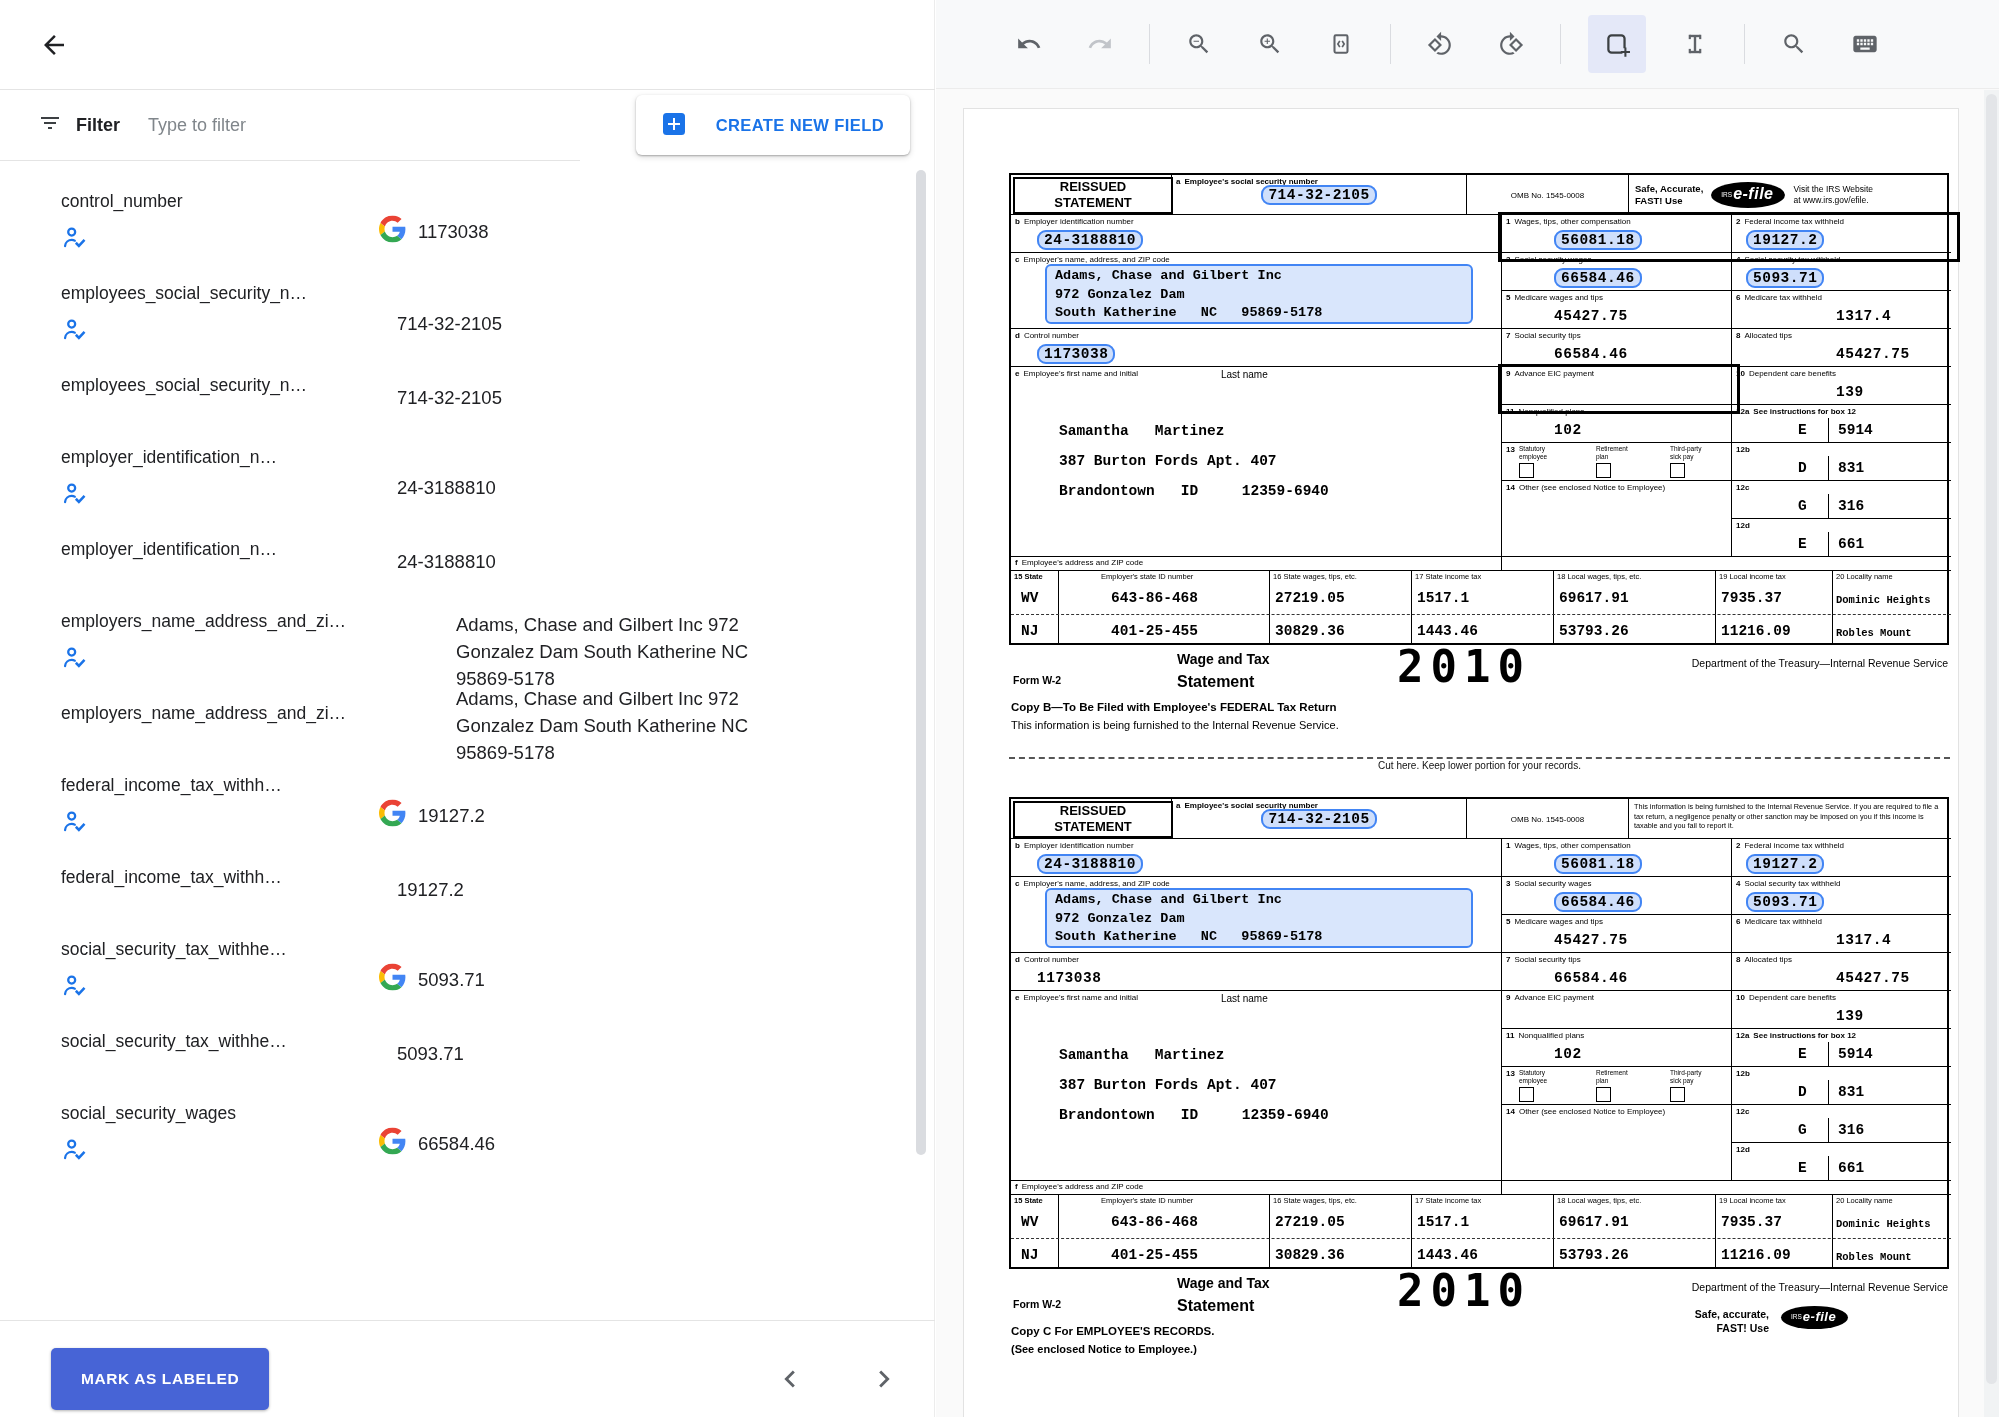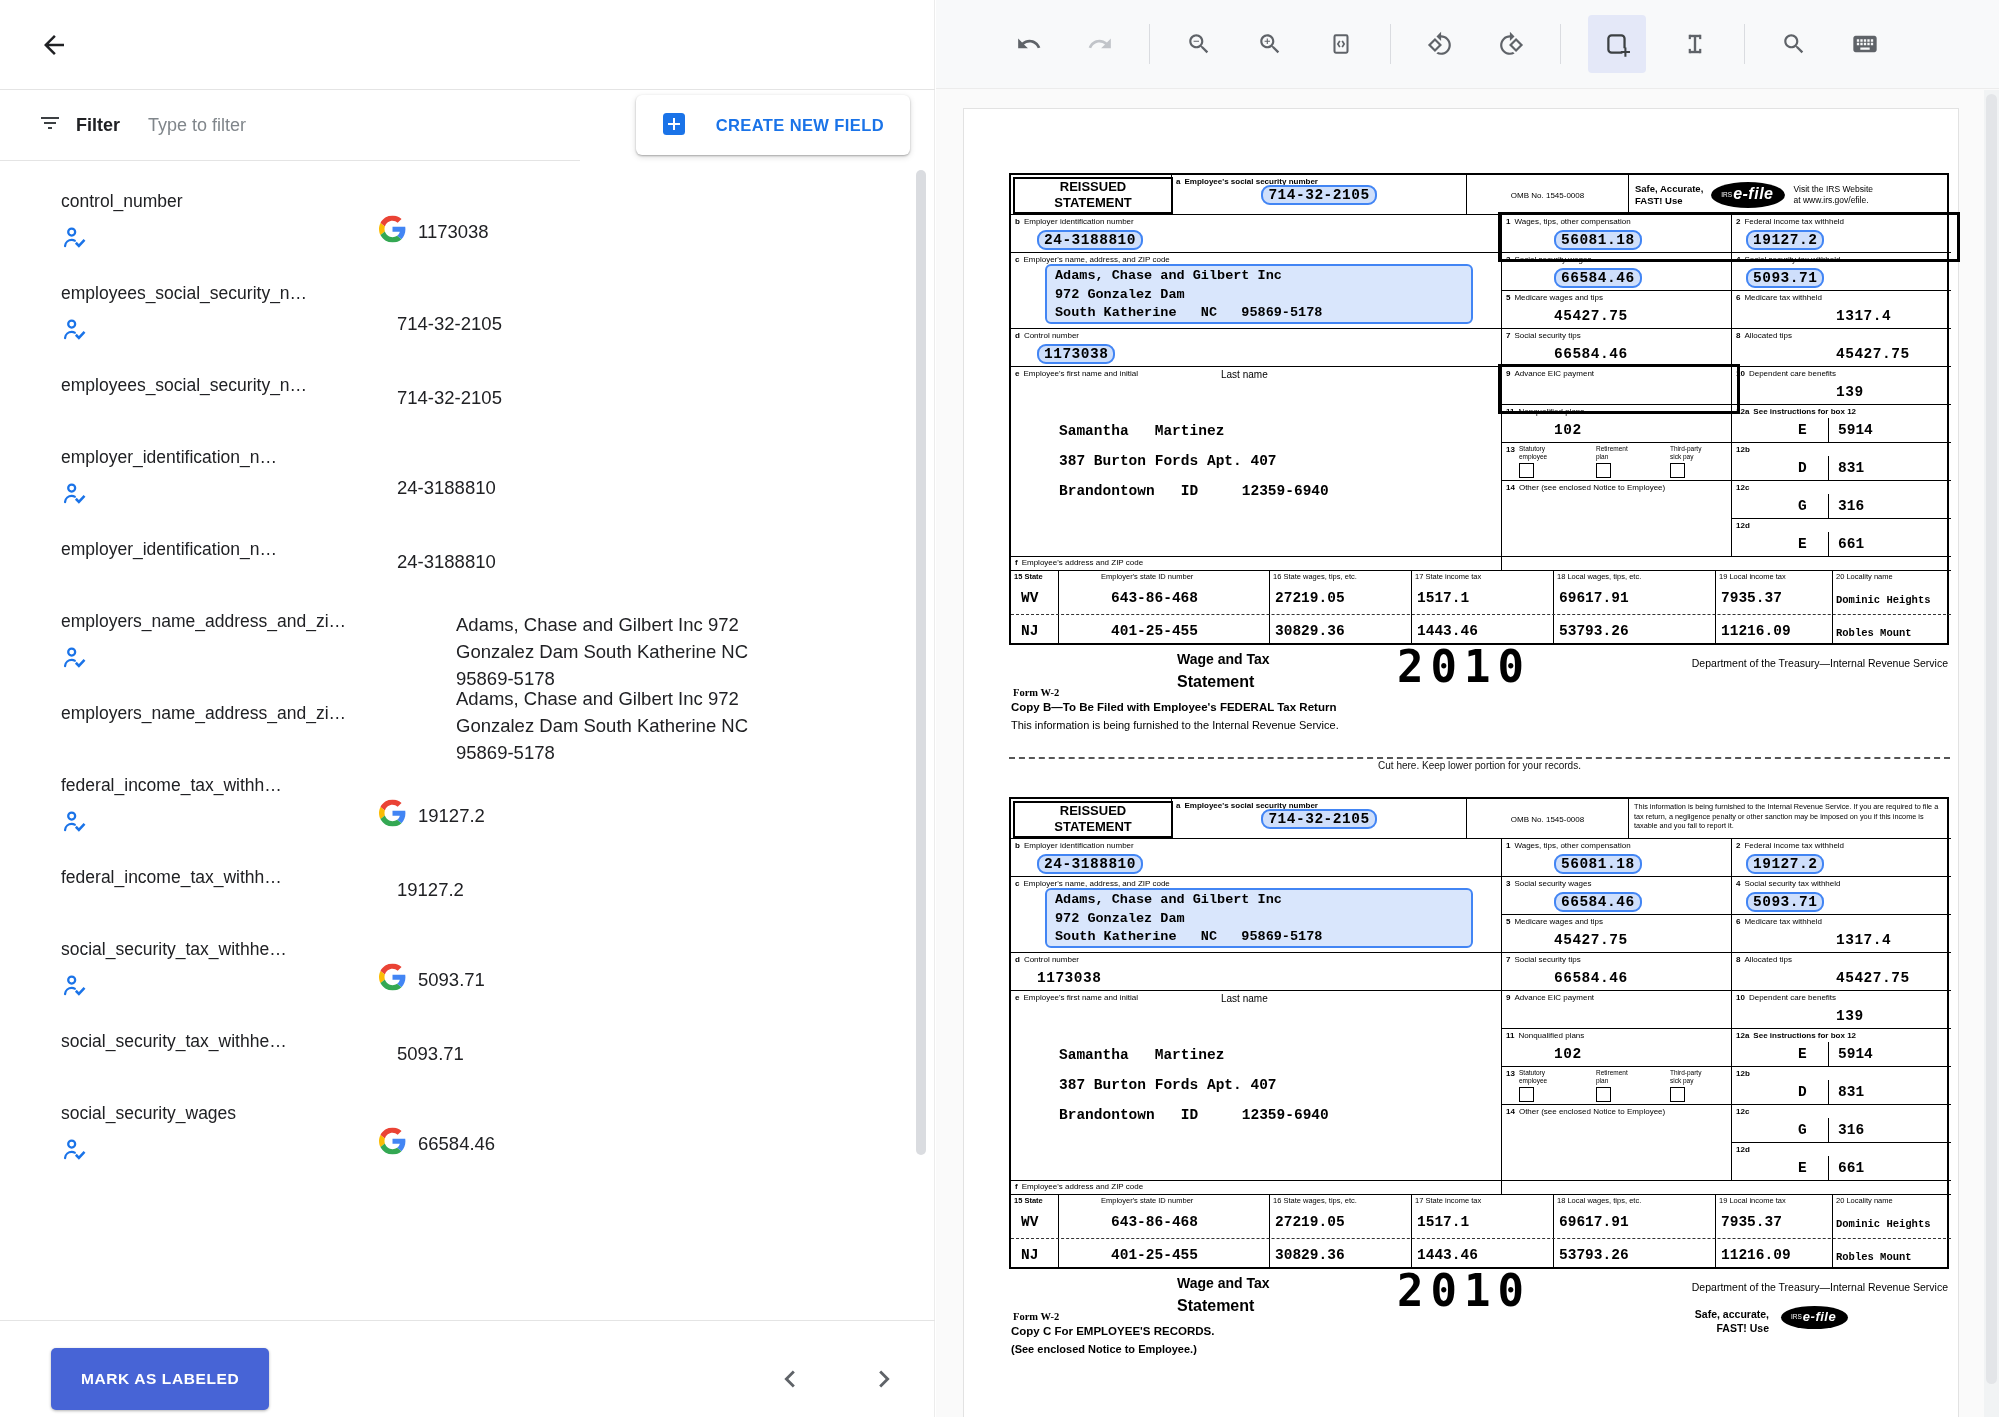--- a/index.html
+++ b/index.html
@@ -82,21 +82,21 @@
   .strow{position:absolute;left:0;top:396px;width:940px;height:74px;}
   .stv{position:absolute;top:0;bottom:0;width:0;border-left:1.6px solid #000;}
   .sth{position:absolute;top:1px;font-size:7.5px;}
   .stdash{position:absolute;left:0;top:43px;width:940px;border-top:1.6px dashed #333;}
   .stval{position:absolute;font-family:"Liberation Mono","DejaVu Sans Mono",monospace;font-weight:bold;font-size:14.5px;}
   .stval.small{font-size:10.5px;}
   .ovl{position:absolute;border:3px solid #000;pointer-events:none;}
   .w2foot{position:relative;height:100px;}
   .f-wage1{position:absolute;left:168px;top:6px;font-weight:bold;font-size:14px;}
   .f-wage2{position:absolute;left:168px;top:28px;font-weight:bold;font-size:16px;}
-  .f-form{position:absolute;left:4px;top:42px;font-weight:bold;font-size:10.5px;font-family:Liberation Serif, serif;}
+  .f-form{position:absolute;left:4px;top:29px;font-weight:bold;font-size:10.5px;}
   .f-year{position:absolute;left:388px;top:-4px;font-family:"DejaVu Sans Mono",monospace;font-weight:bold;font-size:44px;letter-spacing:7px;}
   .f-dept{position:absolute;right:2px;top:12px;font-size:10.5px;}
   .f-copy1{position:absolute;left:2px;top:56px;font-weight:bold;font-size:11.5px;}
   .f-copy2{position:absolute;left:2px;top:74px;font-size:11px;}
   .f-copy2.bold{font-weight:bold;}
   .f-safe{position:absolute;left:660px;top:38px;font-weight:bold;font-size:10.5px;line-height:14px;text-align:right;width:100px;}
   .f-logo{position:absolute;left:772px;top:36px;}
   .cutline{margin-top:12px;border-top:2px dashed #555;position:relative;height:38px;}
   .cuttext{position:absolute;left:0;right:0;top:1px;text-align:center;font-size:10px;color:#111;}
 </style>

